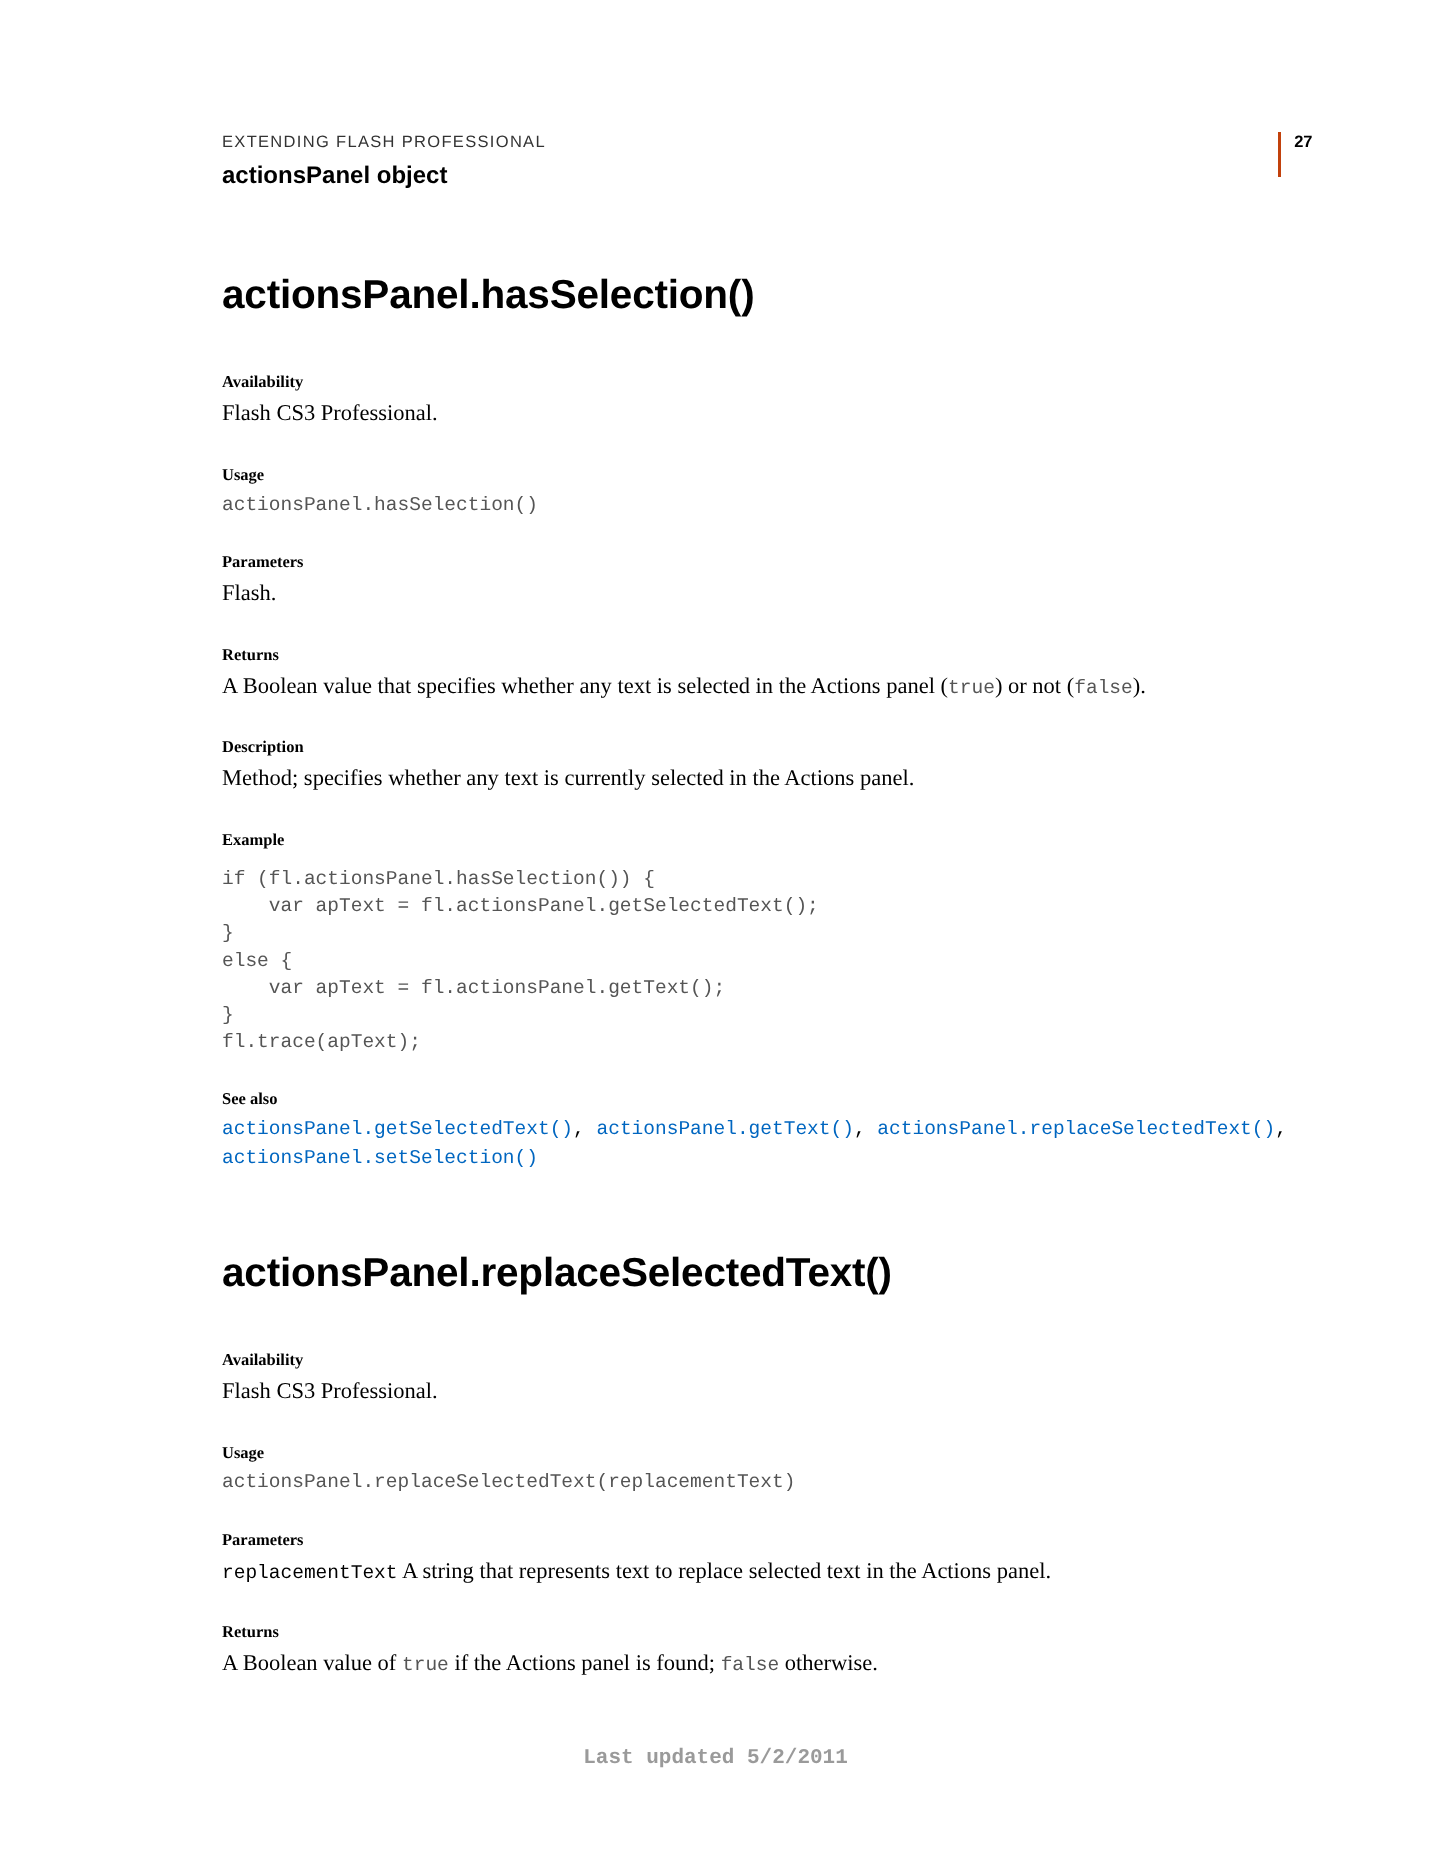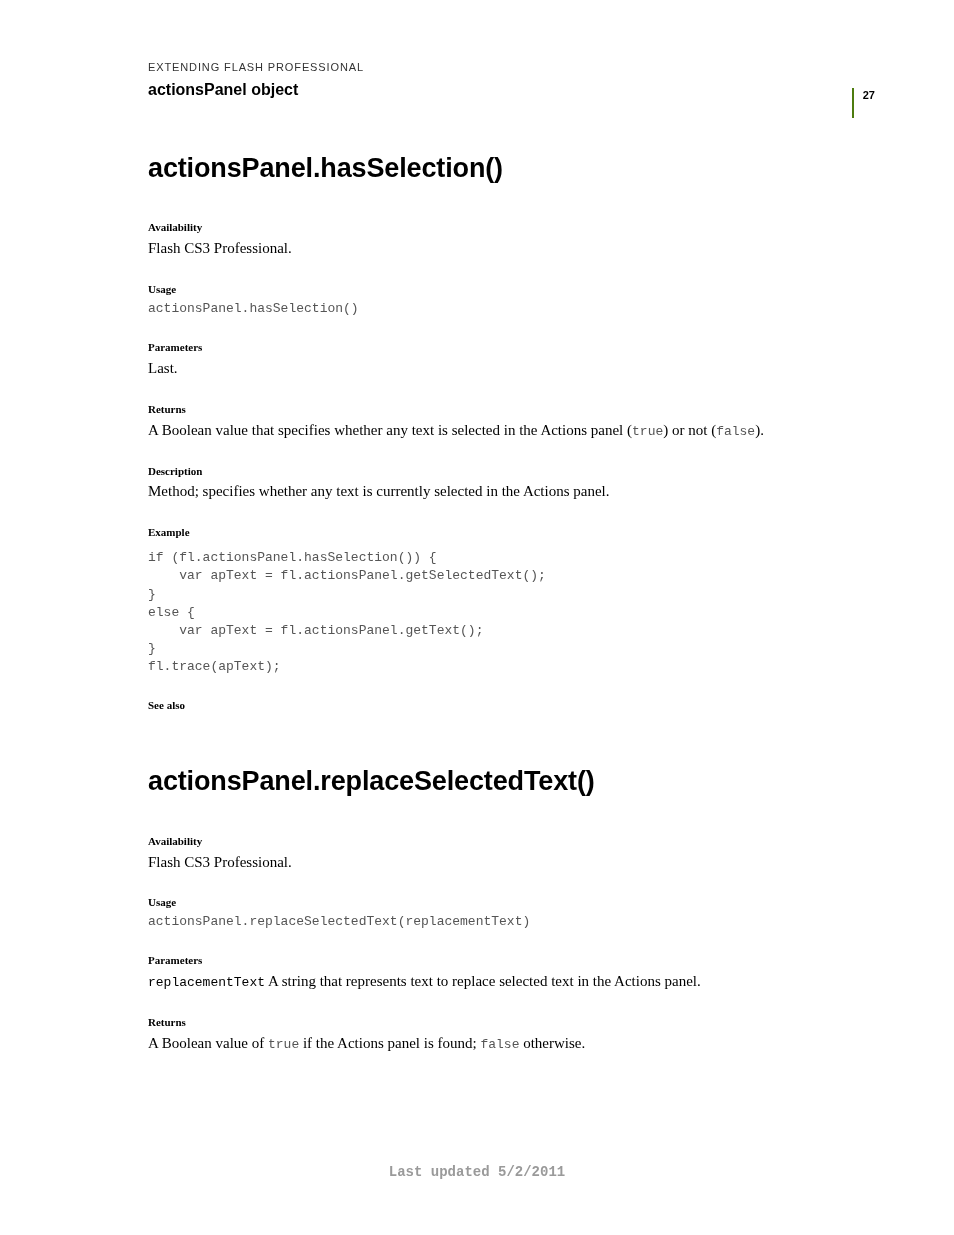--- a/index.html
+++ b/index.html
@@ -7,21 +7,21 @@
       font-family: "Minion Pro", Georgia, "Times New Roman", serif;
       background: #fff;
       color: #000;
       width: 954px;
       height: 1235px;
       position: relative;
       font-size: 15px;
       line-height: 1.45;
     }
     .page {
-      padding: 60px 90px 0 148px;
+      padding: 88px 90px 0 148px;
     }
     .header {
       position: relative;
       margin-bottom: 48px;
     }
     .header-line1 {
       font-family: "Myriad Pro", "Helvetica Neue", Arial, sans-serif;
       font-size: 11px;
       letter-spacing: 0.08em;
       color: #333;
@@ -34,21 +34,21 @@
       margin-top: 2px;
     }
     .page-num {
       position: absolute;
       top: 88px;
       right: 79px;
       font-family: "Myriad Pro", "Helvetica Neue", Arial, sans-serif;
       font-size: 11px;
       font-weight: 700;
       padding-left: 9px;
-      border-left: 2px solid #4d7c0f;
+      border-left: 2px solid #c2410c;
       height: 30px;
       display: flex;
       align-items: flex-start;
       padding-top: 0px;
     }
     h1 {
       font-family: "Myriad Pro", "Helvetica Neue", Arial, sans-serif;
       font-weight: 700;
       font-size: 27px;
       color: #000;
@@ -124,40 +124,43 @@
   <div class="topic-block">
     <h1>actionsPanel.hasSelection()</h1>
 
     <div class="section-label">Availability</div>
     <div class="body-text">Flash CS3 Professional.</div>
 
     <div class="section-label">Usage</div>
     <div class="code">actionsPanel.hasSelection()</div>
 
     <div class="section-label">Parameters</div>
-    <div class="body-text">Last.</div>
+    <div class="body-text">Flash.</div>
 
     <div class="section-label">Returns</div>
     <div class="body-text">
       <span>A Boolean value that specifies whether any text is selected in the Actions panel (</span><span class="code-inline">true</span><span>) or not (</span><span class="code-inline">false</span><span>).</span>
     </div>
 
     <div class="section-label">Description</div>
     <div class="body-text">Method; specifies whether any text is currently selected in the Actions panel.</div>
 
     <div class="section-label">Example</div>
     <div class="code" style="margin-top:8px;">if (fl.actionsPanel.hasSelection()) {
     var apText = fl.actionsPanel.getSelectedText();
 }
 else {
     var apText = fl.actionsPanel.getText();
 }
 fl.trace(apText);</div>
 
     <div class="section-label">See also</div>
+    <div class="seealso-links">
+      <span class="link">actionsPanel.getSelectedText()</span><span style="color:#000;">, </span><span class="link">actionsPanel.getText()</span><span style="color:#000;">, </span><span class="link">actionsPanel.replaceSelectedText()</span><span style="color:#000;">, </span><br><span class="link">actionsPanel.setSelection()</span>
+    </div>
   </div>
 
   <div class="topic-block">
     <h1>actionsPanel.replaceSelectedText()</h1>
 
     <div class="section-label">Availability</div>
     <div class="body-text">Flash CS3 Professional.</div>
 
     <div class="section-label">Usage</div>
     <div class="code">actionsPanel.replaceSelectedText(replacementText)</div>

